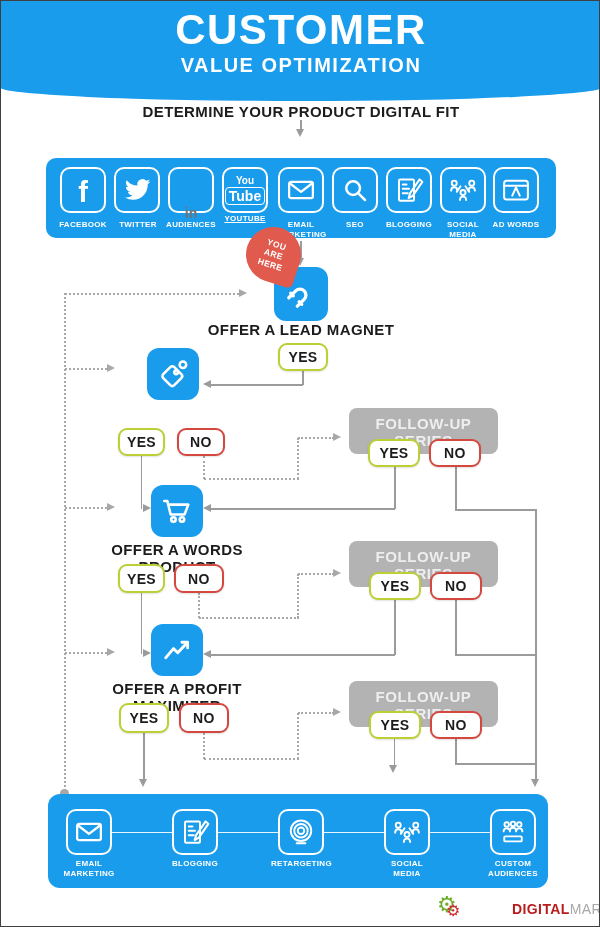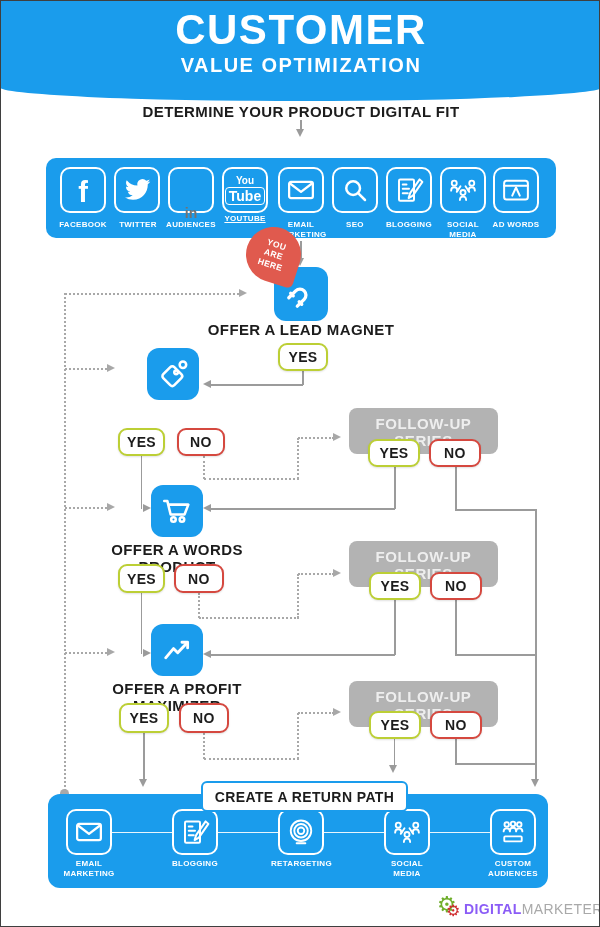--- a/index.html
+++ b/index.html
@@ -55,21 +55,21 @@
   .yt .you{color:#fff;font-size:10px;font-weight:800;line-height:1;}
   .yt .tube{color:#fff;font-size:14px;font-weight:800;line-height:1;border:1.5px solid #fff;border-radius:4px;padding:1px 3px;}
   .glyph-f{color:#fff;font-size:29px;font-weight:700;line-height:1;margin-top:4px;}
   .glyph-in{color:#737373;font-size:14px;font-weight:800;line-height:1;margin-top:46px;}
   .rline{position:absolute;height:1px;background:rgba(255,255,255,.9);top:831px;z-index:1;}
   
   .logo{position:absolute;left:436px;top:894px;display:flex;align-items:center;z-index:2;}
   .gears{position:relative;width:27px;height:27px;}
   .gear-g{position:absolute;left:0;top:-3px;font-size:22px;color:#6fae2b;}
   .gear-r{position:absolute;left:9px;top:6px;font-size:16px;color:#cf2b2e;}
-  .logo .b{font-size:14px;font-weight:800;color:#8b5cf6;letter-spacing:.4px;}
+  .logo .b{font-size:14px;font-weight:800;color:#b91c1c;letter-spacing:.4px;margin-left:48px;}
   .logo .l{font-size:14px;font-weight:400;color:#a9a9a9;letter-spacing:.4px;}
   svg{display:block;}
 </style>
 </head>
 <body>
 
 <div class="page">
 
   <div class="hdr">
     <div class="hdr-title">CUSTOMER</div>
@@ -308,23 +308,20 @@
   <div class="ah ah-r" style="left:238px;top:288px;border-left-color:#a8a8a8;"></div>
   <div class="dv" style="left:63px;top:292px;height:498px;"></div>
   <div class="dh" style="left:64px;top:367px;width:42px;"></div>
   <div class="ah ah-r" style="left:106px;top:363px;border-left-color:#a8a8a8;"></div>
   <div class="dh" style="left:64px;top:506px;width:42px;"></div>
   <div class="ah ah-r" style="left:106px;top:502px;border-left-color:#a8a8a8;"></div>
   <div class="dh" style="left:64px;top:651px;width:42px;"></div>
   <div class="ah ah-r" style="left:106px;top:647px;border-left-color:#a8a8a8;"></div>
   <div class="enddot" style="left:59px;top:788px;"></div>
 
-  <div class="white-box return-label" style="left:200px;top:780px;width:203px;height:27px;">
-    <span>CREATE A RETURN PATH</span>
-  </div>
   <div class="bluebar" style="left:47px;top:793px;width:500px;height:94px;border-radius:12px;"></div>
 
   <div class="rline" style="left:111px;width:60px;"></div>
   <div class="rline" style="left:217px;width:60px;"></div>
   <div class="rline" style="left:323px;width:60px;"></div>
   <div class="rline" style="left:429px;width:60px;"></div>
 
   <div class="srcicon" style="left:65px;top:808px;">
     <svg width="30" height="30" viewBox="0 0 24 24" fill="none" stroke="#fff" stroke-width="1.8" stroke-linecap="round" stroke-linejoin="round">
         <rect x="2.5" y="5.5" width="19" height="13" rx="1.5"></rect>

